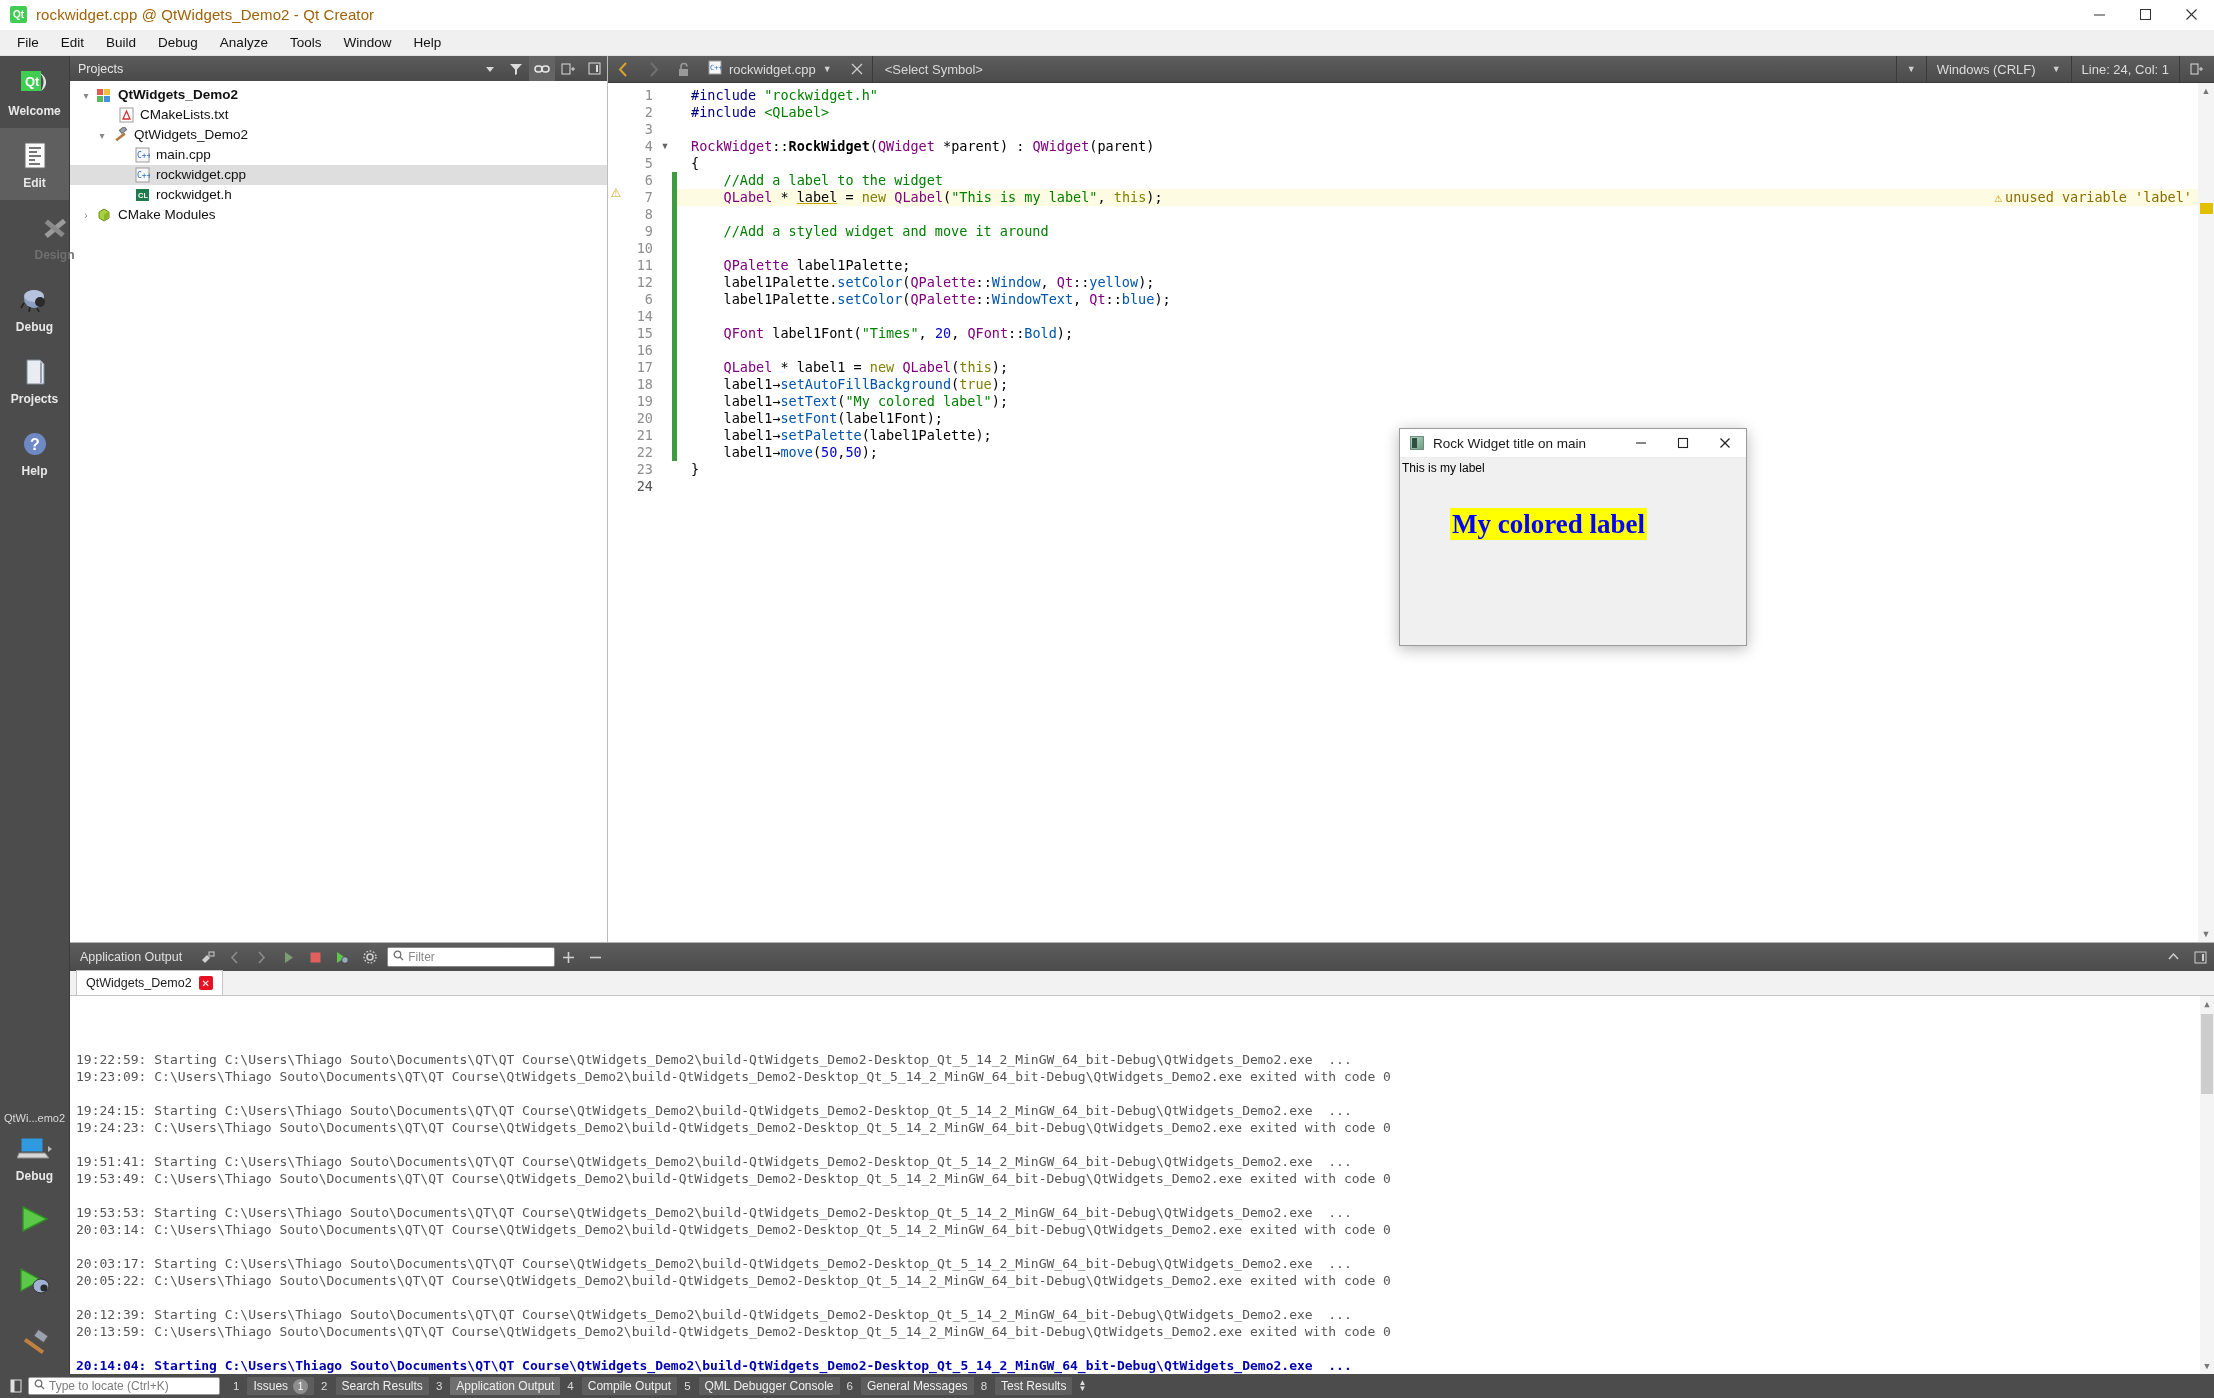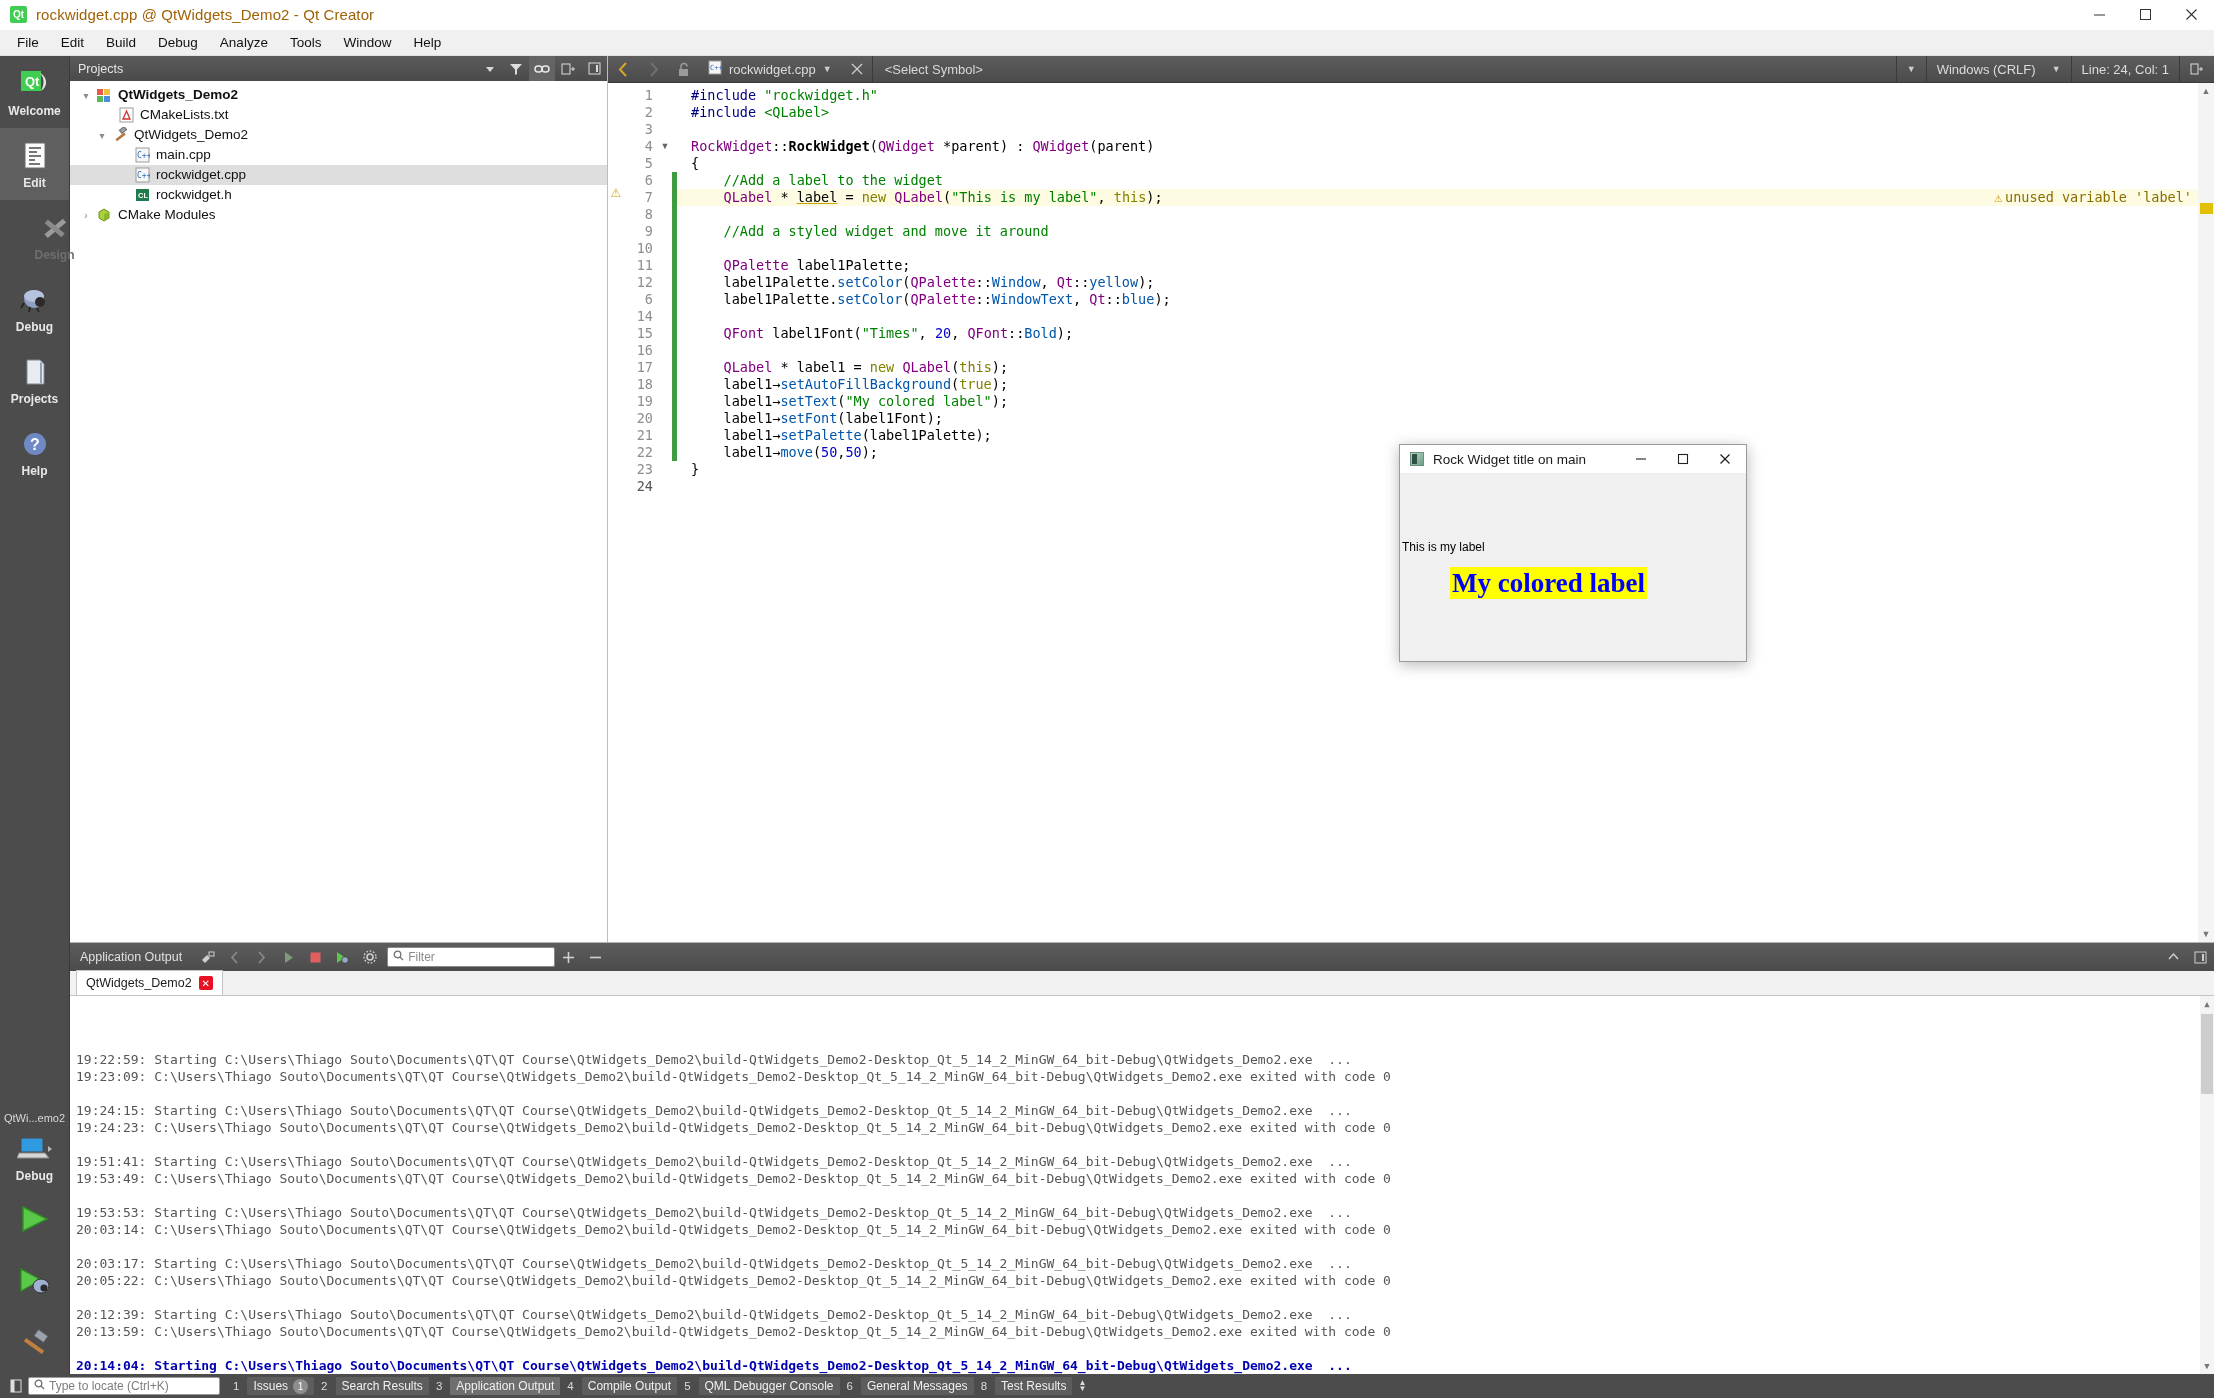--- a/index.html
+++ b/index.html
@@ -185,32 +185,32 @@
   .sbtab { height:18px; display:flex; align-items:center; gap:5px; margin-right:4px; }
   .sbnum { font-size:11.5px; color:#dcdcdc; padding: 0 3px; }
   .sblabel { background:#5d5d5d; height:18px; display:flex;align-items:center;gap:5px;padding:0 6px;font-size:12px;color:#f0f0f0;border-radius:1px;}
   .sblabel.sel { background:#6f6f6f; }
   .cbadge { width:15px;height:15px;border-radius:50%;background:#8d8d8d;color:#fff;font-size:10px;display:flex;align-items:center;justify-content:center;}
   .sb-grow{flex:1;}
   .sb-updown{display:flex;flex-direction:column;line-height:6px;font-size:8px;color:#ddd;margin-left:2px;}
 
   
   .rockwin {
-    position: absolute; left: 1399px; top: 444px; width: 348px; height: 218px;
+    position: absolute; left: 1399px; top: 428px; width: 348px; height: 218px;
     background: #f0f0f0; border: 1px solid #9a9a9a; box-shadow: 0 3px 14px rgba(0,0,0,.28);
-    display: flex; flex-direction: column; z-index: 50; gap: 43px;
+    display: flex; flex-direction: column; z-index: 50;
   }
   .rock-tb { height: 29px; flex:0 0 29px; background:#ffffff; display:flex; align-items:center; border-bottom:1px solid #ececec;}
   .rock-ico { width:14px;height:14px;margin:0 9px 0 10px; background:linear-gradient(135deg,#b9d5c4,#6f9e86); border:1px solid #6d8f80; position:relative;}
   .rock-ico:after{content:"";position:absolute;left:1px;top:1px;width:5px;height:10px;background:#2e4f44;}
   .rock-title { font-size:13.5px; color:#1a1a1a; }
   .rock-grow{flex:1;}
   .rock-btn{width:42px;height:29px;display:flex;align-items:center;justify-content:center;color:#222;}
   .rock-body { flex:1; background:#f0f0f0; position:relative; }
-  .rock-lbl1 { position:absolute; left:2px; top:3px; font-size:12px; color:#000;margin-top:20px; }
+  .rock-lbl1 { position:absolute; left:2px; top:3px; font-size:12px; color:#000; }
   .rock-lbl2 {
     position:absolute; left:50px; top:50px; background:#ffff00; color:#0000ff;
     font-family:"Liberation Serif", serif; font-size:27px; font-weight:bold; padding:0 2px; line-height:1.2;
   }
 </style>
 </head>
 <body>
 
 <div class="app">
 

